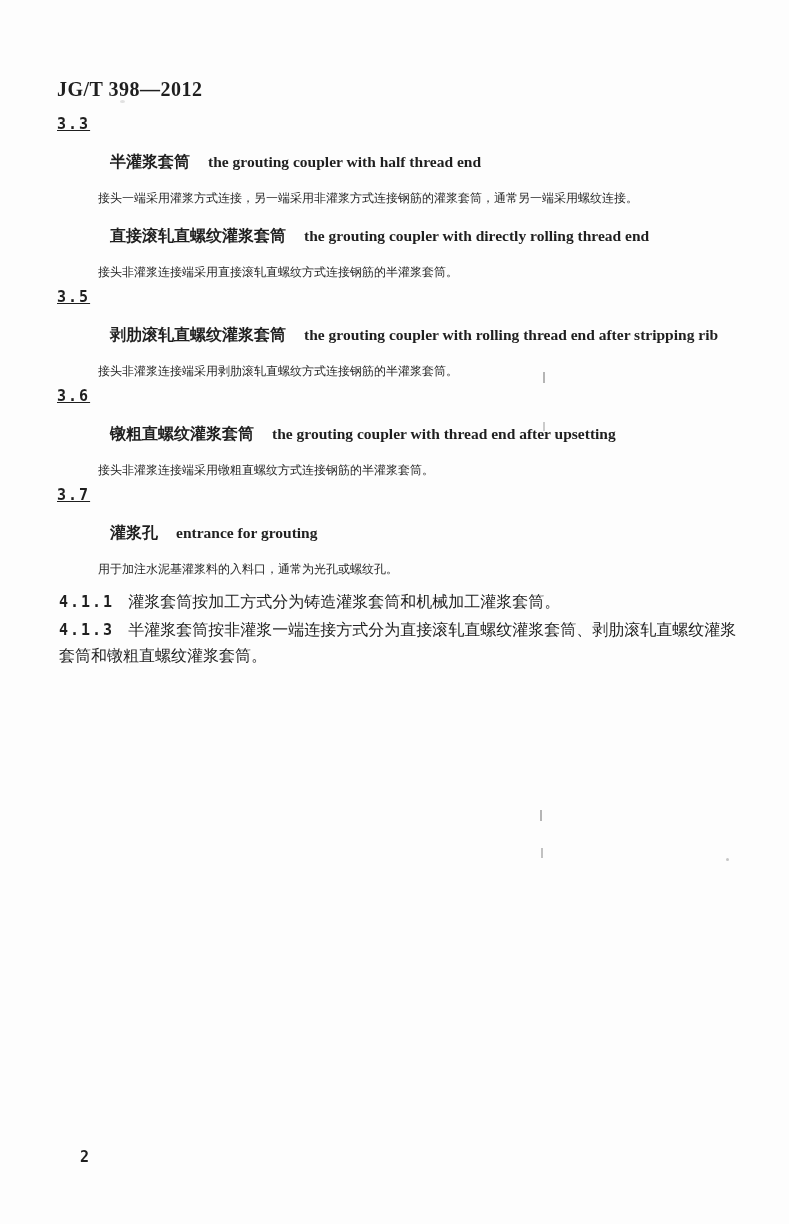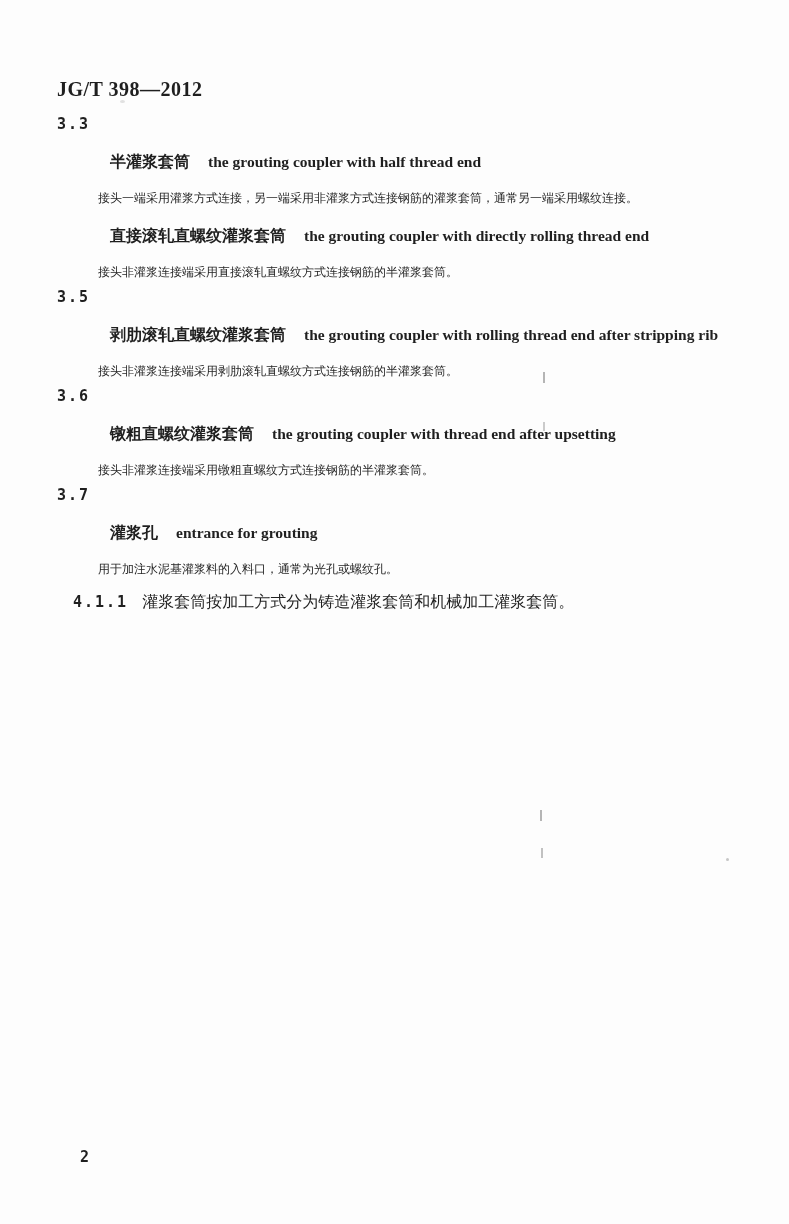--- a/index.html
+++ b/index.html
@@ -29,20 +29,21 @@
     width: 682px;
     font-size: 16px;
     line-height: 25px;
   }
   .clause-num {
     font-family: "DejaVu Sans Mono", monospace;
     font-weight: bold;
     font-size: 15px;
     letter-spacing: 2px;
     margin: 0;
+    text-decoration: underline;
   }
   .term-line {
     margin: 12px;
     padding-left: 41px;
     white-space: nowrap;
   }
   .term-cn {
     font-family: "Liberation Sans", "DejaVu Sans", sans-serif;
     font-weight: bold;
     font-size: 16px;
@@ -71,21 +72,21 @@
     letter-spacing: 2px;
     margin-right: 14px;
   }
   .sub-heading {
     margin: 17px 0 0 0;
     font-family: "Liberation Sans", "DejaVu Sans", sans-serif;
     font-weight: bold;
     font-size: 16.5px;
   }
   .clause-para {
-    margin: 16px;
+    margin: 2px;
     font-size: 16px;
   }
   .clause-para.first { margin-top: 7px; }
   .clause-para .c-num {
     font-family: "DejaVu Sans Mono", monospace;
     font-weight: bold;
     font-size: 15px;
     letter-spacing: 2px;
     margin-right: 14px;
   }
@@ -154,20 +155,23 @@
         <span class="term-cn">灌浆孔</span><span class="term-en">entrance for grouting</span>
       </div>
       <p class="definition">用于加注水泥基灌浆料的入料口，通常为光孔或螺纹孔。</p>
     </section>
 
 
     <section>
       <p class="clause-para first">
         <span class="c-num">4.1.1</span><span>灌浆套筒按加工方式分为铸造灌浆套筒和机械加工灌浆套筒。</span>
       </p>
+      <p class="clause-para">
+        <span class="c-num">4.1.3</span><span>半灌浆套筒按非灌浆一端连接方式分为直接滚轧直螺纹灌浆套筒、剥肋滚轧直螺纹灌浆套筒和镦粗直螺纹灌浆套筒。</span>
+      </p>
     </section>
 
   </div>
 
   <div class="page-number">2</div>
 
   <div class="artifact a1"></div>
   <div class="artifact a2"></div>
   <div class="artifact a3"></div>
   <div class="artifact a4"></div>

